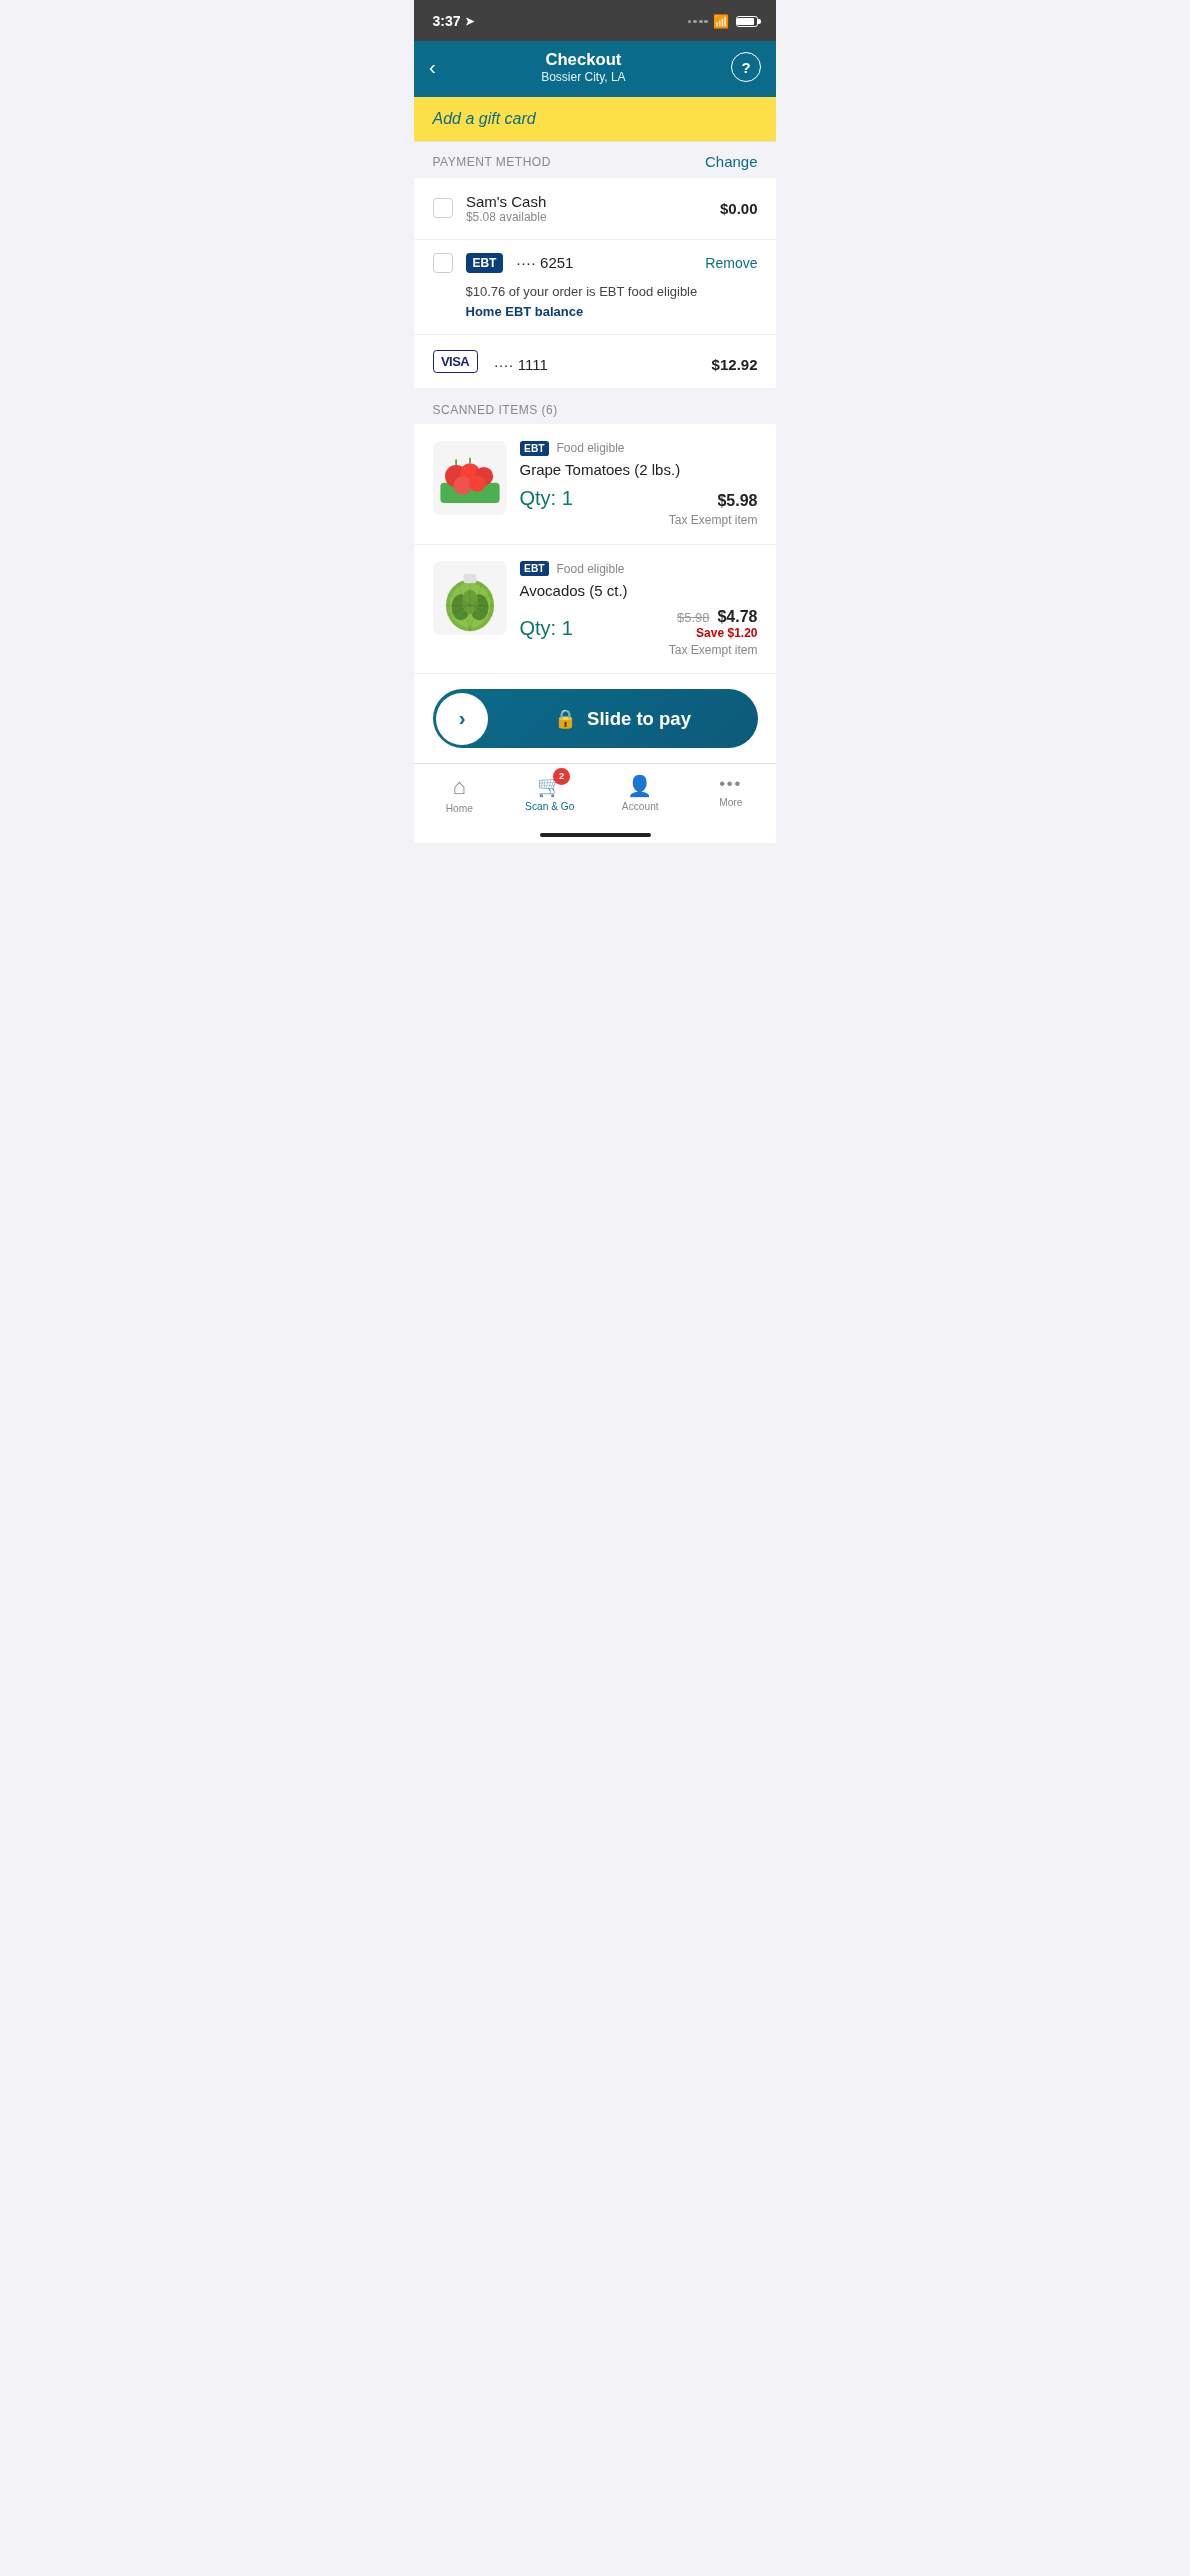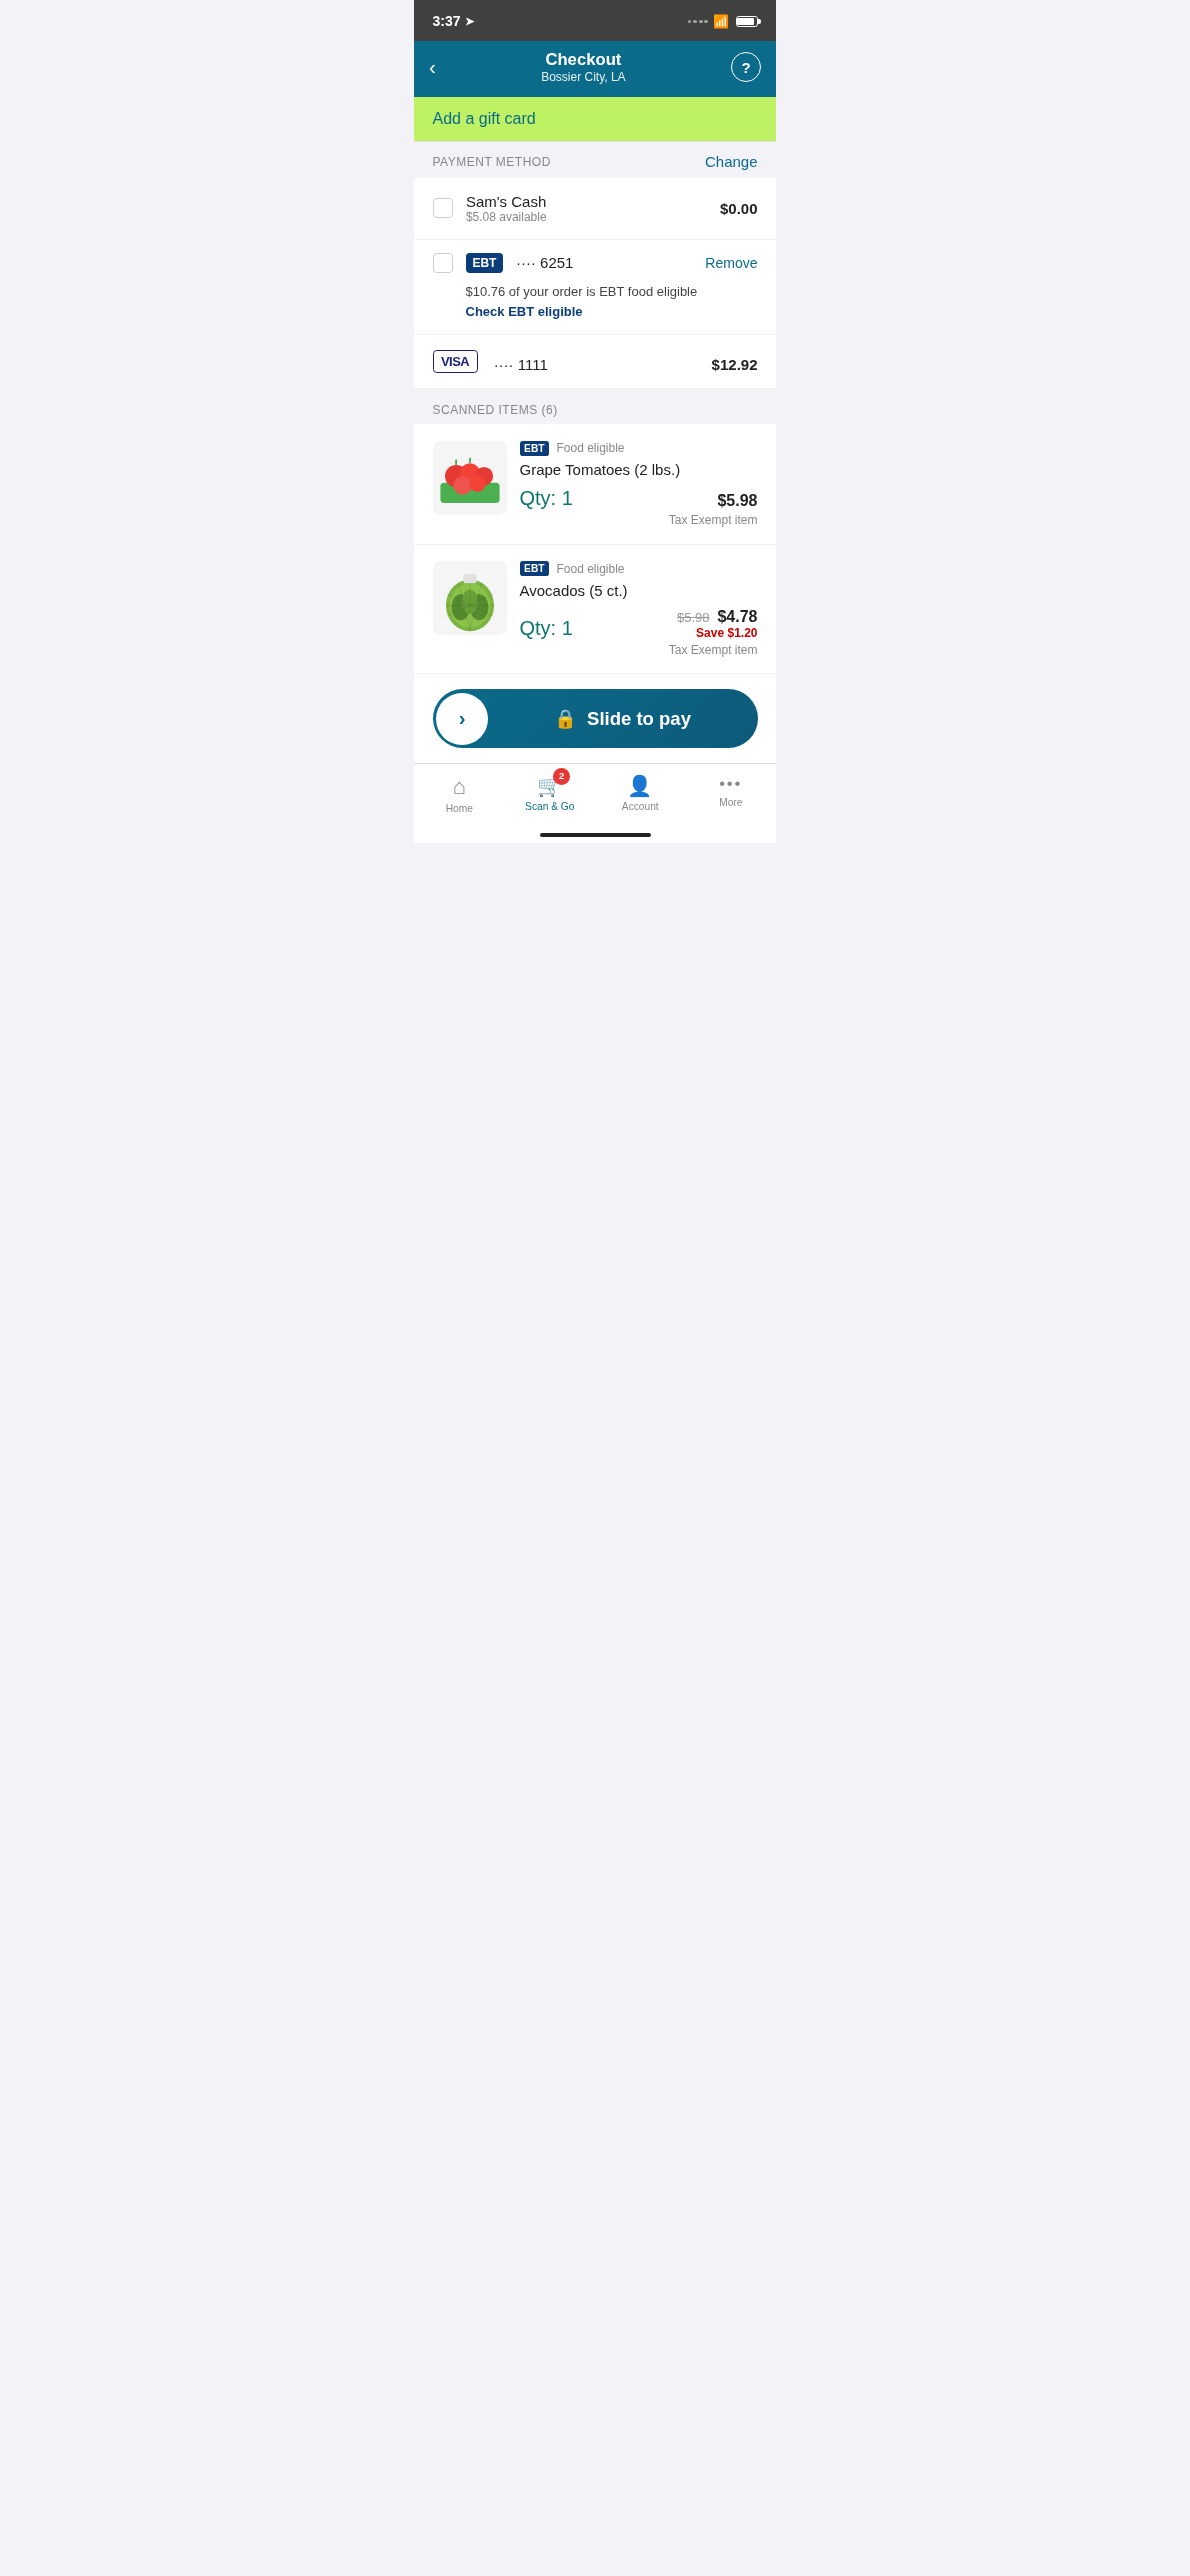--- a/index.html
+++ b/index.html
@@ -84,23 +84,24 @@
     }
     .nav-help {
       width: 30px; height: 30px;
       border: 1.9px solid white; border-radius: 50%;
       display: flex; align-items: center; justify-content: center;
       font-size: 15px; font-weight: 700; color: white; cursor: pointer;
     }
 
     
     .gift-card-section {
-      background: #bef264;
+      background: #fde047;
       padding: 13px 18.5px;
       border-bottom: 0.9px solid #e0e0e0;
+      font-style: italic;
     }
     .gift-card-link {
       color: #0b6b8a;
       font-size: 16px;
       font-weight: 500;
       text-decoration: none;
       cursor: pointer;
     }
 
     
@@ -462,21 +463,21 @@
 
 <div class="ebt-row">
   <div class="ebt-top">
     <div class="payment-checkbox"></div>
     <span class="ebt-badge">EBT</span>
     <span class="ebt-number">···· 6251</span>
     <span class="ebt-remove">Remove</span>
   </div>
   <div class="ebt-info">
     <span>$10.76 of your order is EBT food eligible</span><br>
-    <span class="ebt-balance-link">Check EBT eligible</span>
+    <span class="ebt-balance-link">Home EBT balance</span>
   </div>
 </div>
 
 <div class="visa-row">
   <span class="visa-badge">VISA</span>
   <span class="visa-number">···· 1111</span>
   <span class="visa-amount">$12.92</span>
 </div>
 
 <div class="scanned-header">

